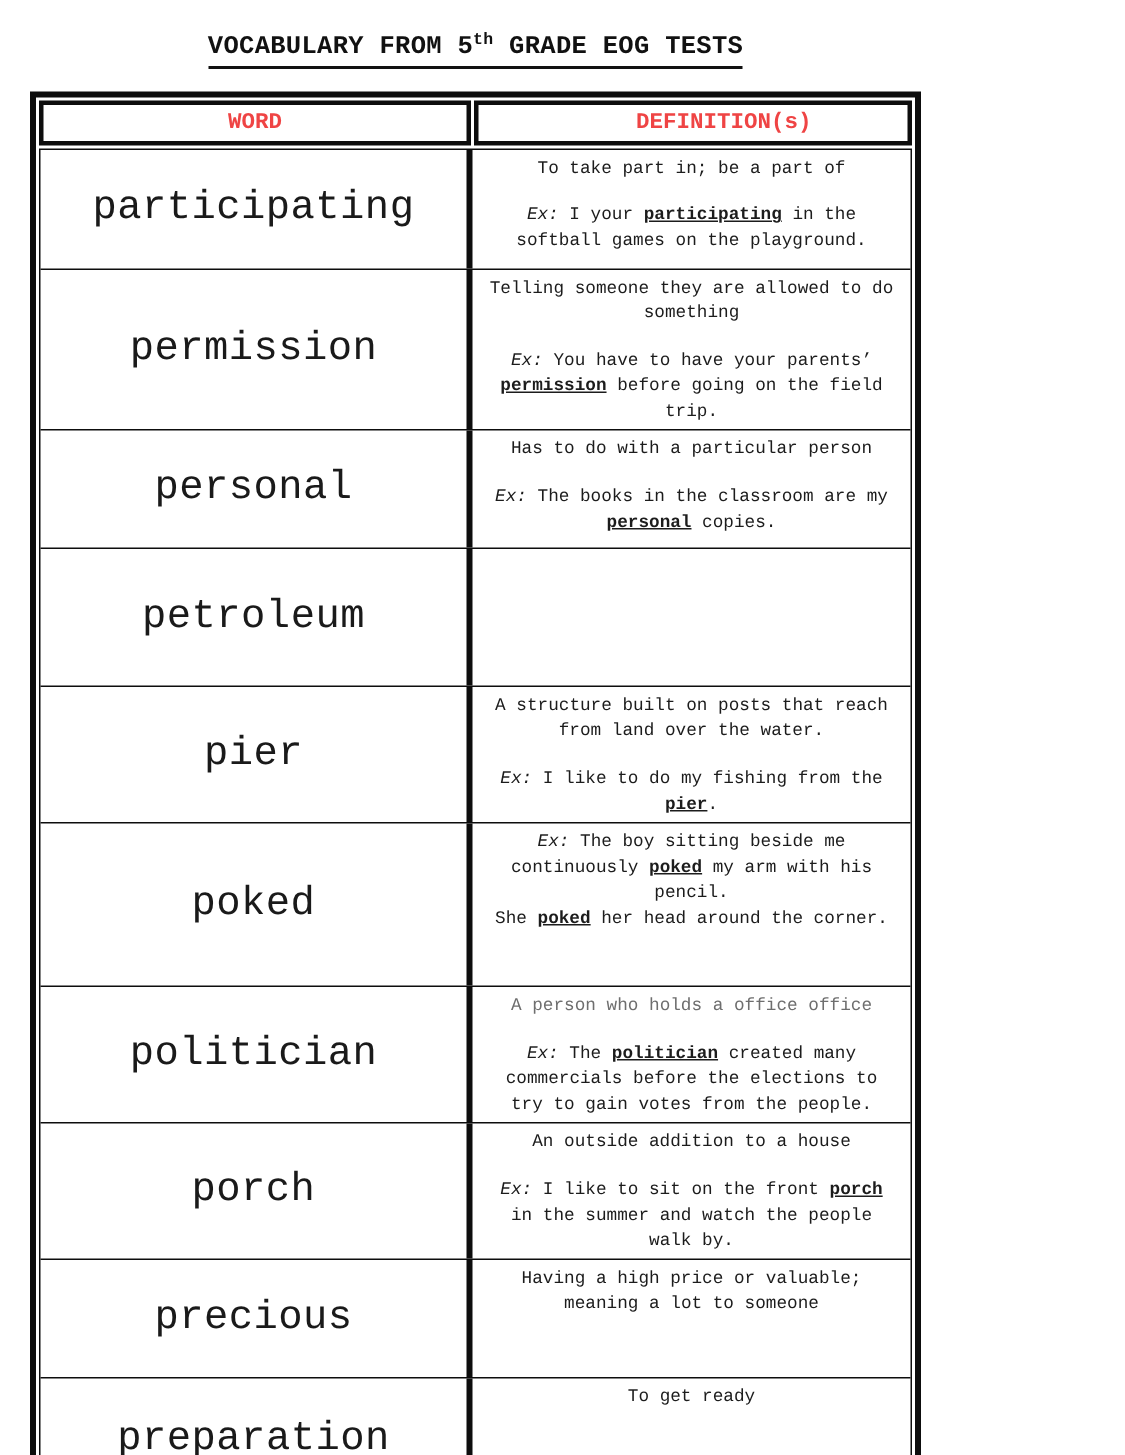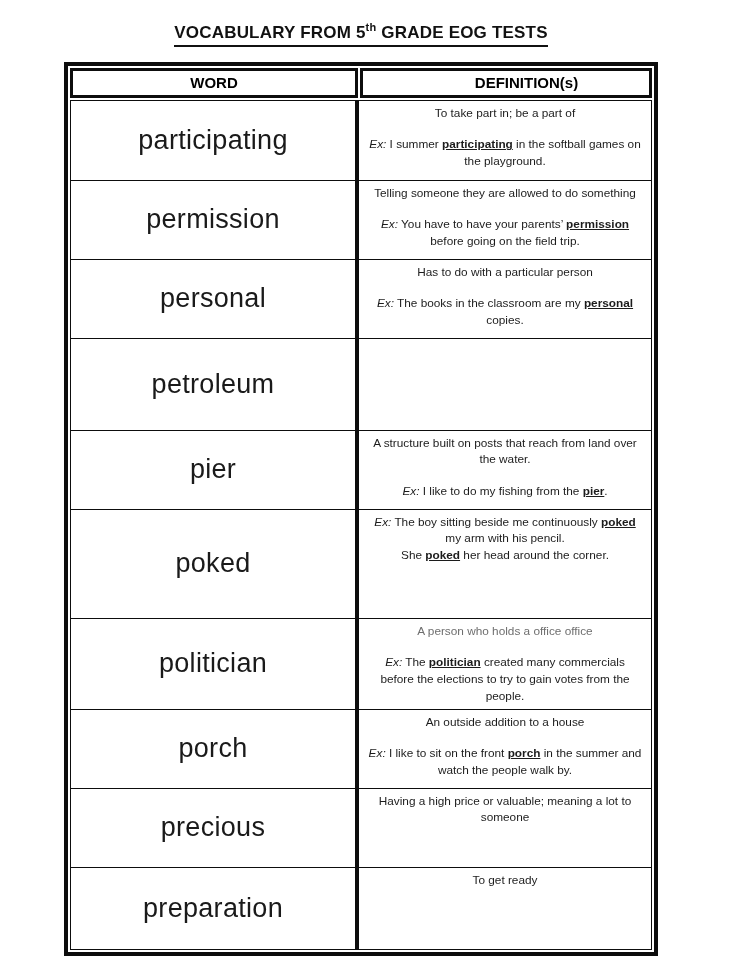--- a/index.html
+++ b/index.html
@@ -1,24 +1,23 @@
 <!DOCTYPE html>
 <html><head>
 <meta charset="utf-8">
 <style>
   * { box-sizing: border-box; margin: 0; padding: 0; }
   html, body { background: #ffffff; }
   .page {
     width: 634px;
     height: 970px;
     background: #ffffff;
-    font-family: Liberation Sans, sans-serif;
+    font-family: Liberation Mono, monospace;
     color: #1c1c1c;
     overflow: hidden;
-    margin-left: 44px;
   }
   .title-wrap {
     padding-top: 21px;
     text-align: center;
   }
   .title {
     display: inline-block;
     font-size: 17px;
     font-weight: bold;
     letter-spacing: 0.2px;
@@ -39,21 +38,21 @@
     display: flex;
     gap: 2px;
     margin-bottom: 2px;
   }
   .hcell {
     border: 3px solid #0d0d0d;
     font-weight: bold;
     font-size: 15px;
     text-align: center;
     padding: 3px 0 4px;
-    color: #000000;
+    color: #ef4444;
   }
   .hcell.hword { width: 288px; }
   .hcell.hdef  { flex: 1; padding-left: 41px; }
 
   .tbody {
     border: 1.5px solid #0d0d0d;
   }
   .trow {
     display: flex;
     border-bottom: 1.5px solid #0d0d0d;
@@ -110,21 +109,21 @@
       <div class="hcell hword">WORD</div>
       <div class="hcell hdef">DEFINITION(s)</div>
     </div>
     <div class="tbody">
         <div class="trow">
           <div class="wcell">
             <span class="word">participating</span>
           </div>
           <div class="dcell">
             <p class="meaning"><span>To take part in; be a part of</span></p>
-            <p class="example"><span class="seg-i">Ex:</span><span> I summer </span><span class="seg-bu">participating</span><span> in the softball games on the playground.</span></p>
+            <p class="example"><span class="seg-i">Ex:</span><span> I your </span><span class="seg-bu">participating</span><span> in the softball games on the playground.</span></p>
           </div>
         </div>
         <div class="trow">
           <div class="wcell">
             <span class="word">permission</span>
           </div>
           <div class="dcell">
             <p class="meaning"><span>Telling someone they are allowed to do something</span></p>
             <p class="example"><span class="seg-i">Ex:</span><span> You have to have your parents’ </span><span class="seg-bu">permission</span><span> before going on the field trip.</span></p>
           </div>

